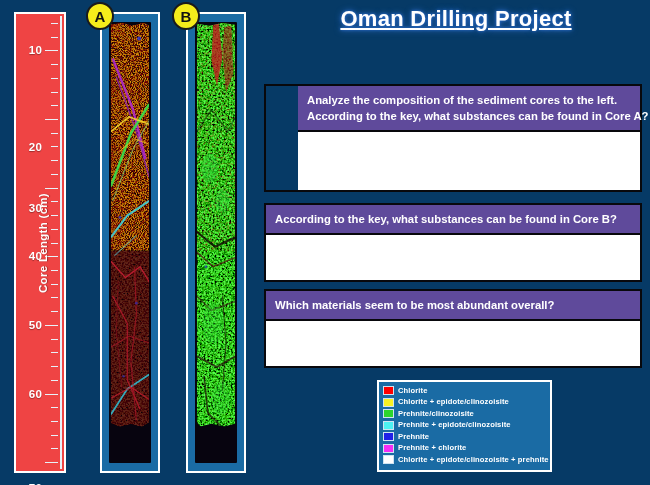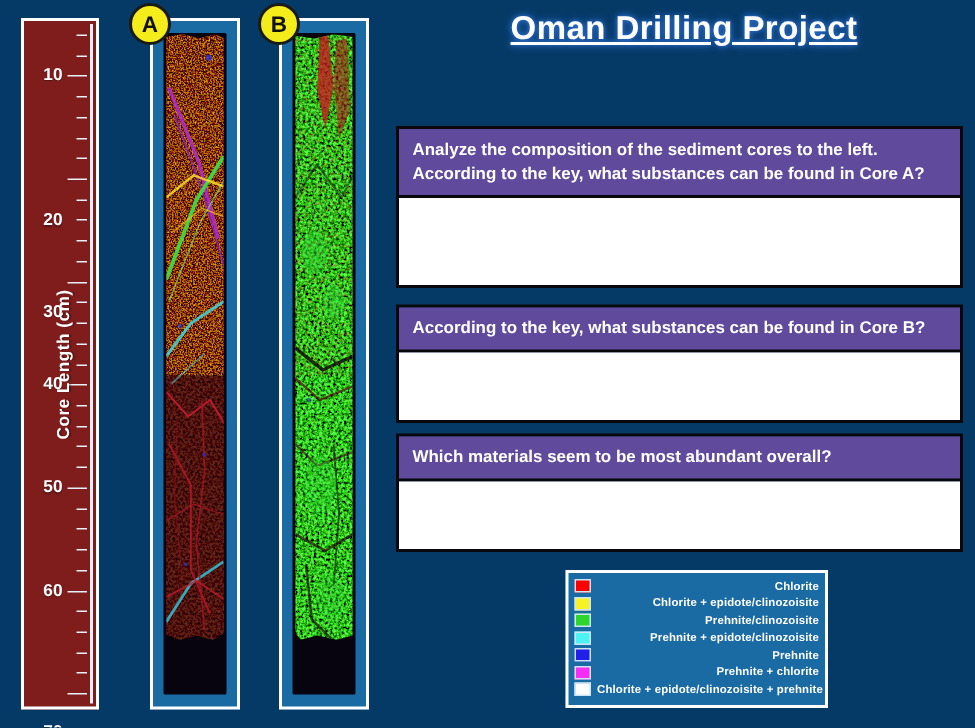--- a/index.html
+++ b/index.html
@@ -15,21 +15,21 @@
     position: relative;
   }
 
   
   #ruler-panel {
     position: absolute;
     left: 14px;
     top: 12px;
     width: 52px;
     height: 461px;
-    background: #7f1d1d;
+    background: #ef4444;
     border: 2px solid #ffffff;
     box-sizing: border-box;
   }
   #ruler-inner {
     position: absolute;
     inset: 2px;
     border-right: 2px solid #e8f1f8;
     box-sizing: border-box;
   }
   .tick {
@@ -137,21 +137,21 @@
   }
 
   
   .question-block {
     position: absolute;
     left: 264px;
     width: 378px;
     border: 2px solid #08080c;
     box-sizing: border-box;
   }
-  #question-block-1 { top: 84px; }
+  #question-block-1 { top: 84px; padding-left: 32px; }
   #question-block-2 { top: 203px; }
   #question-block-3 { top: 289px; }
 
   .question-prompt {
     background: #5f4a9b;
     color: #ffffff;
     font-size: 11.3px;
     font-weight: bold;
     line-height: 1.42;
     padding: 6px 8px 6px 9px;
@@ -174,21 +174,20 @@
     background: #1a6ba4;
     border: 2px solid #ffffff;
     padding: 3px 4px 4px 4px;
     box-sizing: border-box;
   }
   .legend-row {
     display: flex;
     align-items: center;
     height: 11px;
     margin-bottom: 0.5px;
-    justify-content: space-between;
   }
   .legend-swatch {
     width: 11px;
     height: 9px;
     flex: 0 0 11px;
     border: 1px solid #cfe4f2;
     box-sizing: border-box;
     margin-right: 4px;
   }
   .legend-label {

